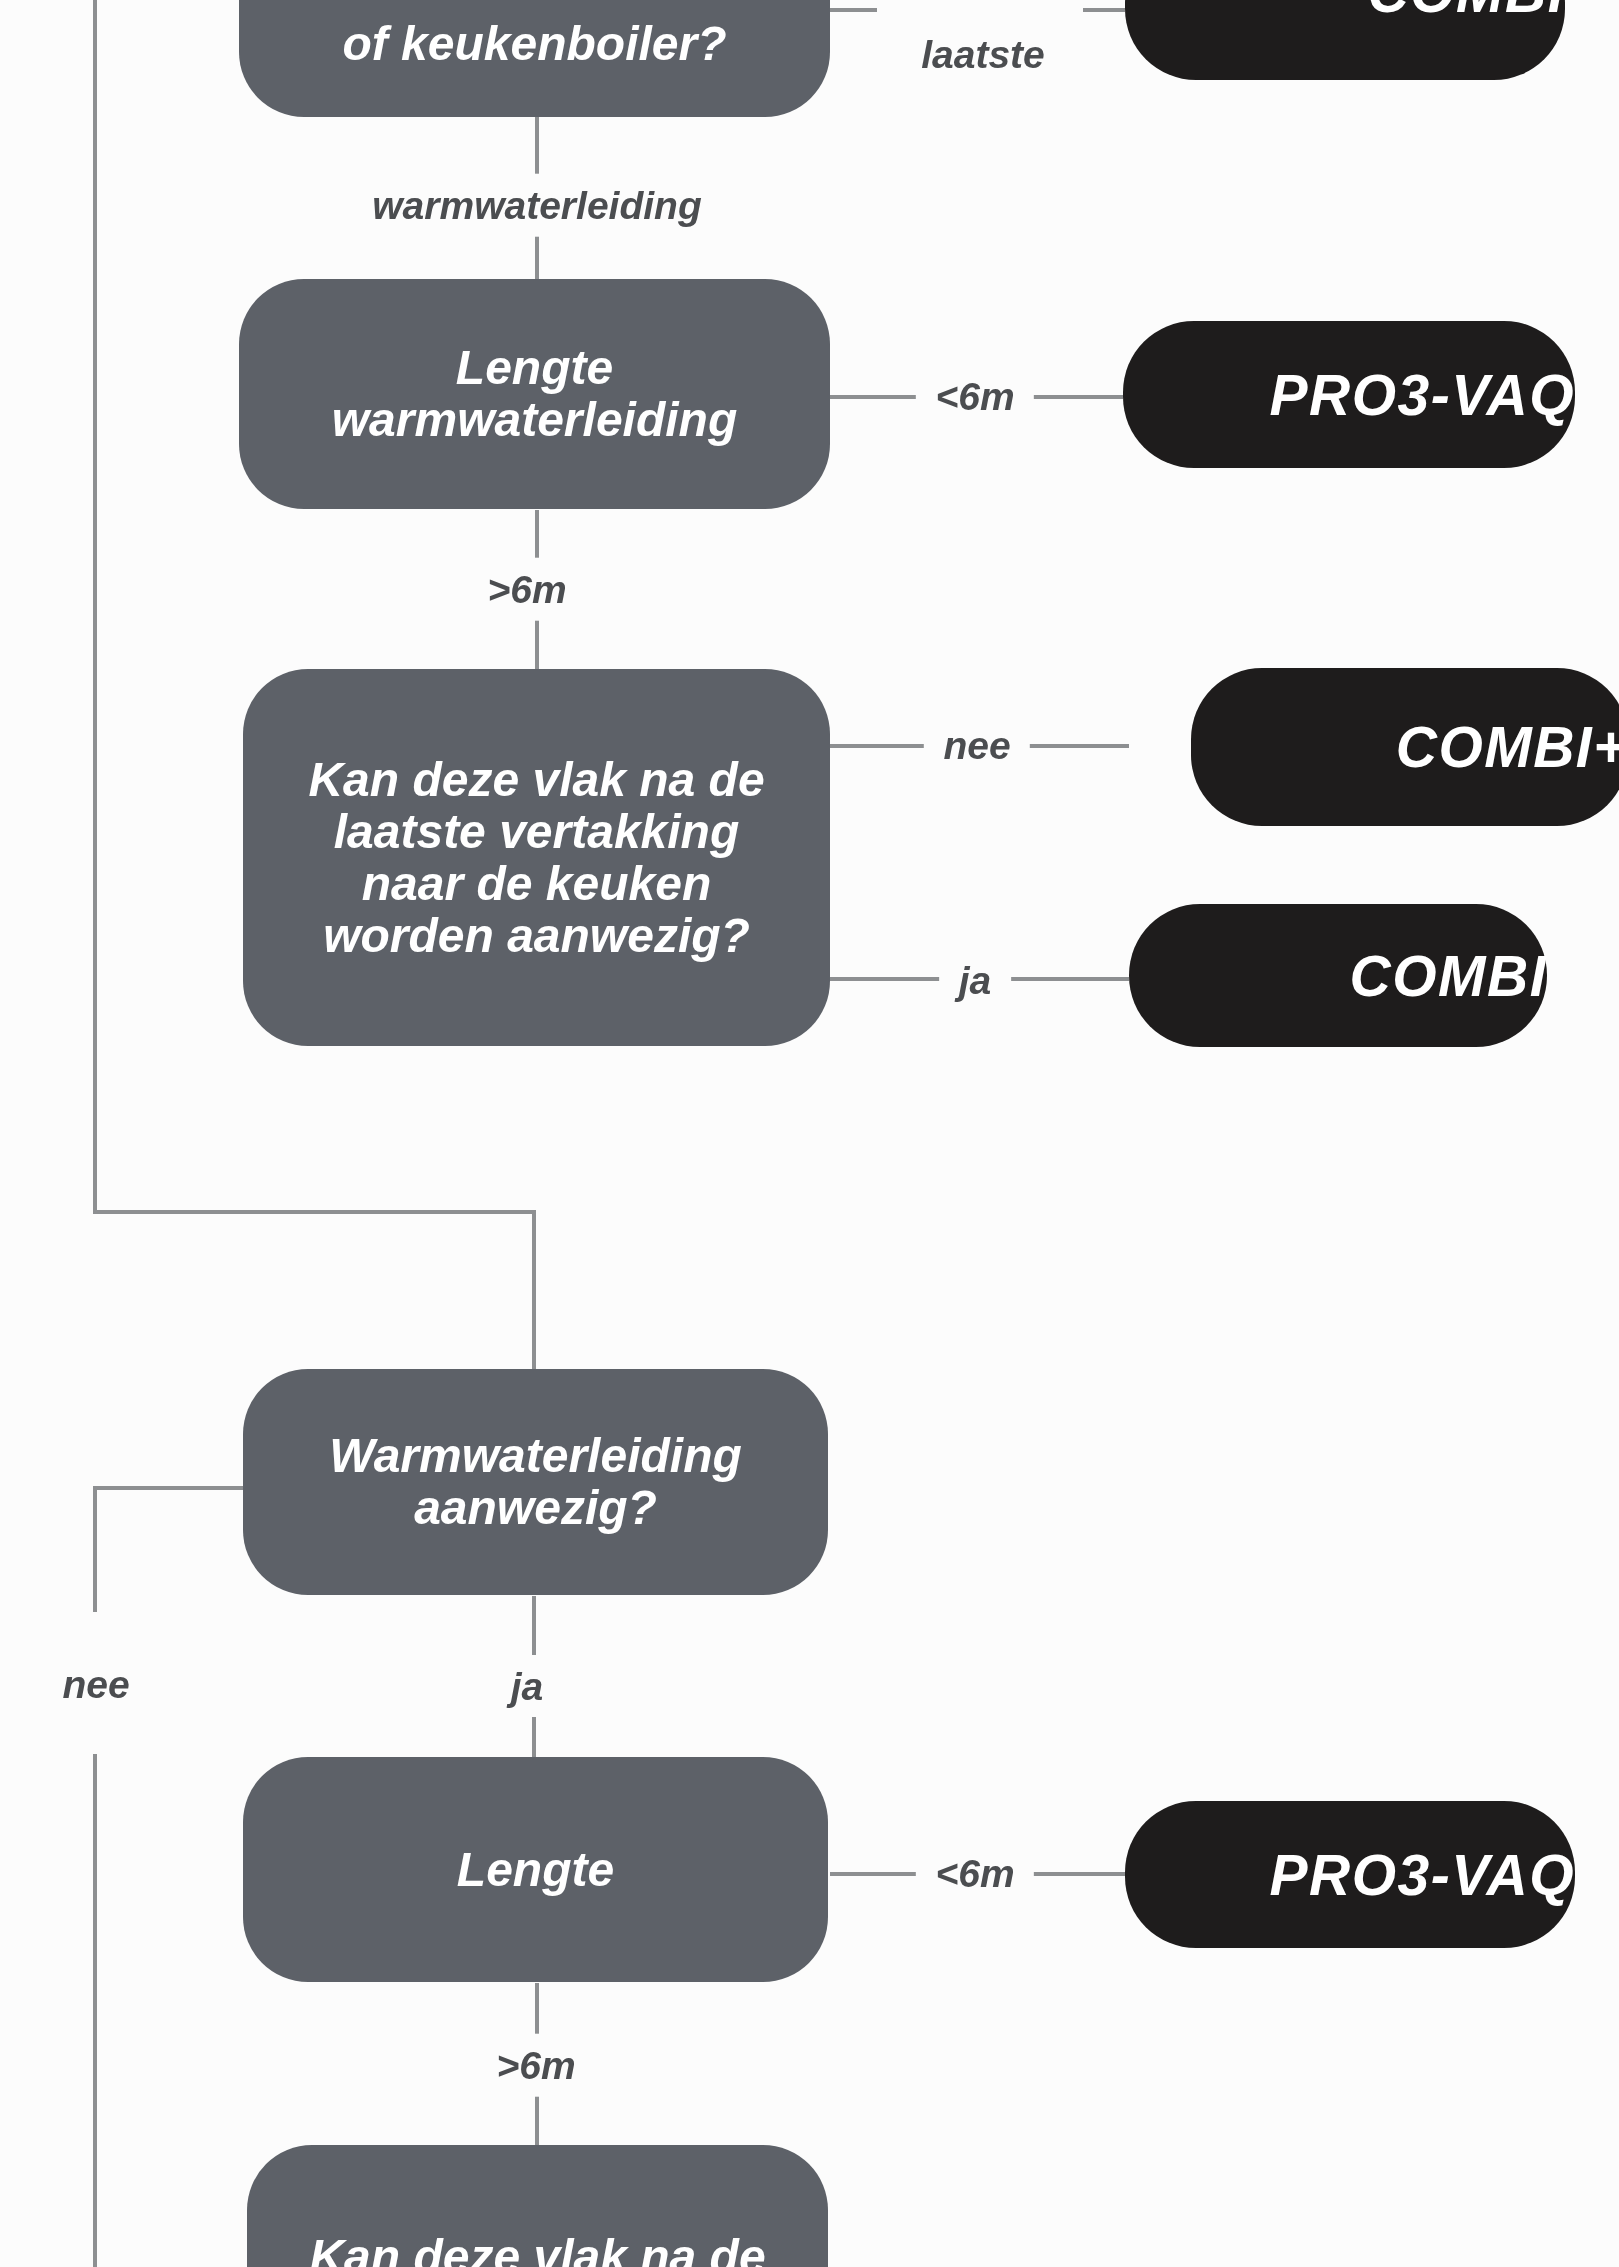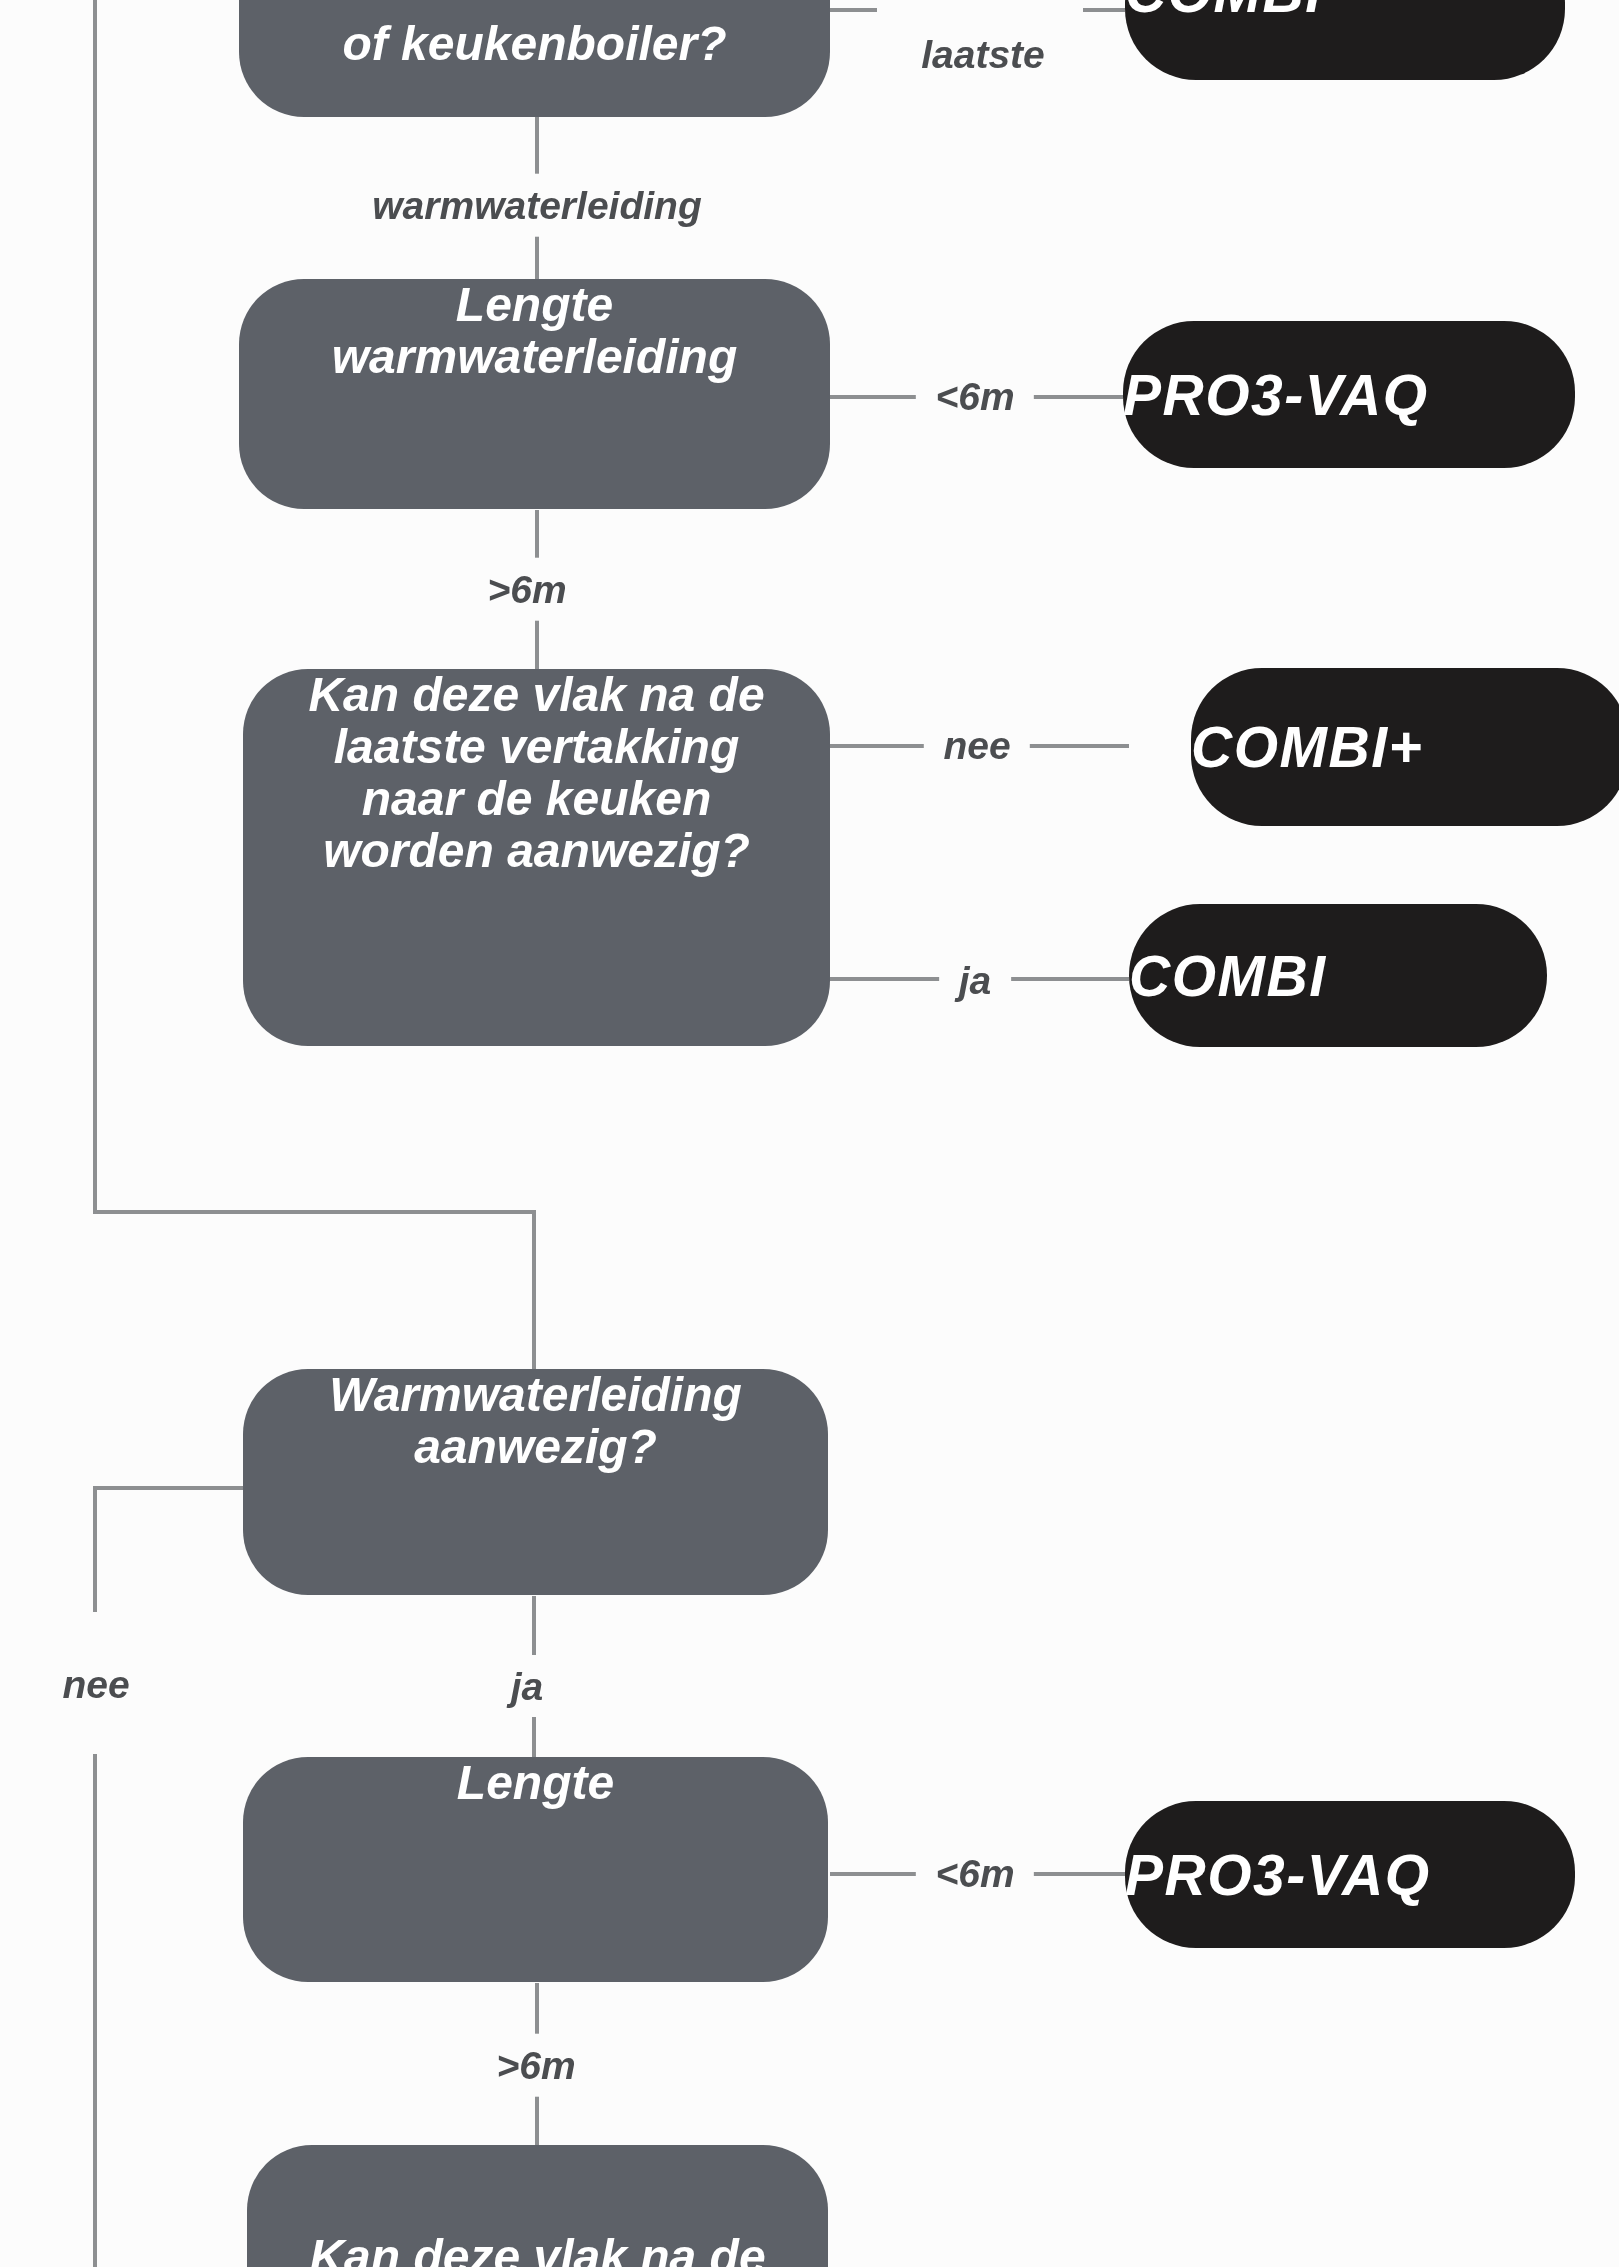--- a/index.html
+++ b/index.html
@@ -16,30 +16,30 @@
   #stage{position:relative;width:1619px;height:2267px;overflow:hidden;background:var(--bg);font-style:italic;}
 
   .vl,.hl{position:absolute;background:var(--line);z-index:1;}
   .vl{width:3.9px;}
   .hl{height:3.9px;}
 
   .q-box{
     position:absolute;z-index:2;
     background:var(--q-box);color:var(--box-text);
     border-radius:65px;
-    display:flex;flex-direction:column;align-items:center;justify-content:flex-start;
+    display:flex;flex-direction:column;align-items:center;justify-content:center;
     text-align:center;font-weight:700;font-size:48px;
   }
   .q-box .ln{height:52px;line-height:52px;white-space:nowrap;}
 
   .r-box{
     position:absolute;z-index:2;
     background:var(--r-box);color:var(--box-text);
     border-radius:71px;
-    display:flex;align-items:center;justify-content:flex-start;
+    display:flex;align-items:center;justify-content:flex-end;
     text-align:center;font-weight:700;font-size:57px;letter-spacing:1.5px;
     white-space:nowrap;
   }
 
   .edge-label{
     position:absolute;z-index:3;
     transform:translate(-50%,-50%);
     font-size:39px;font-weight:700;color:var(--label);
     white-space:nowrap;line-height:1;
   }

